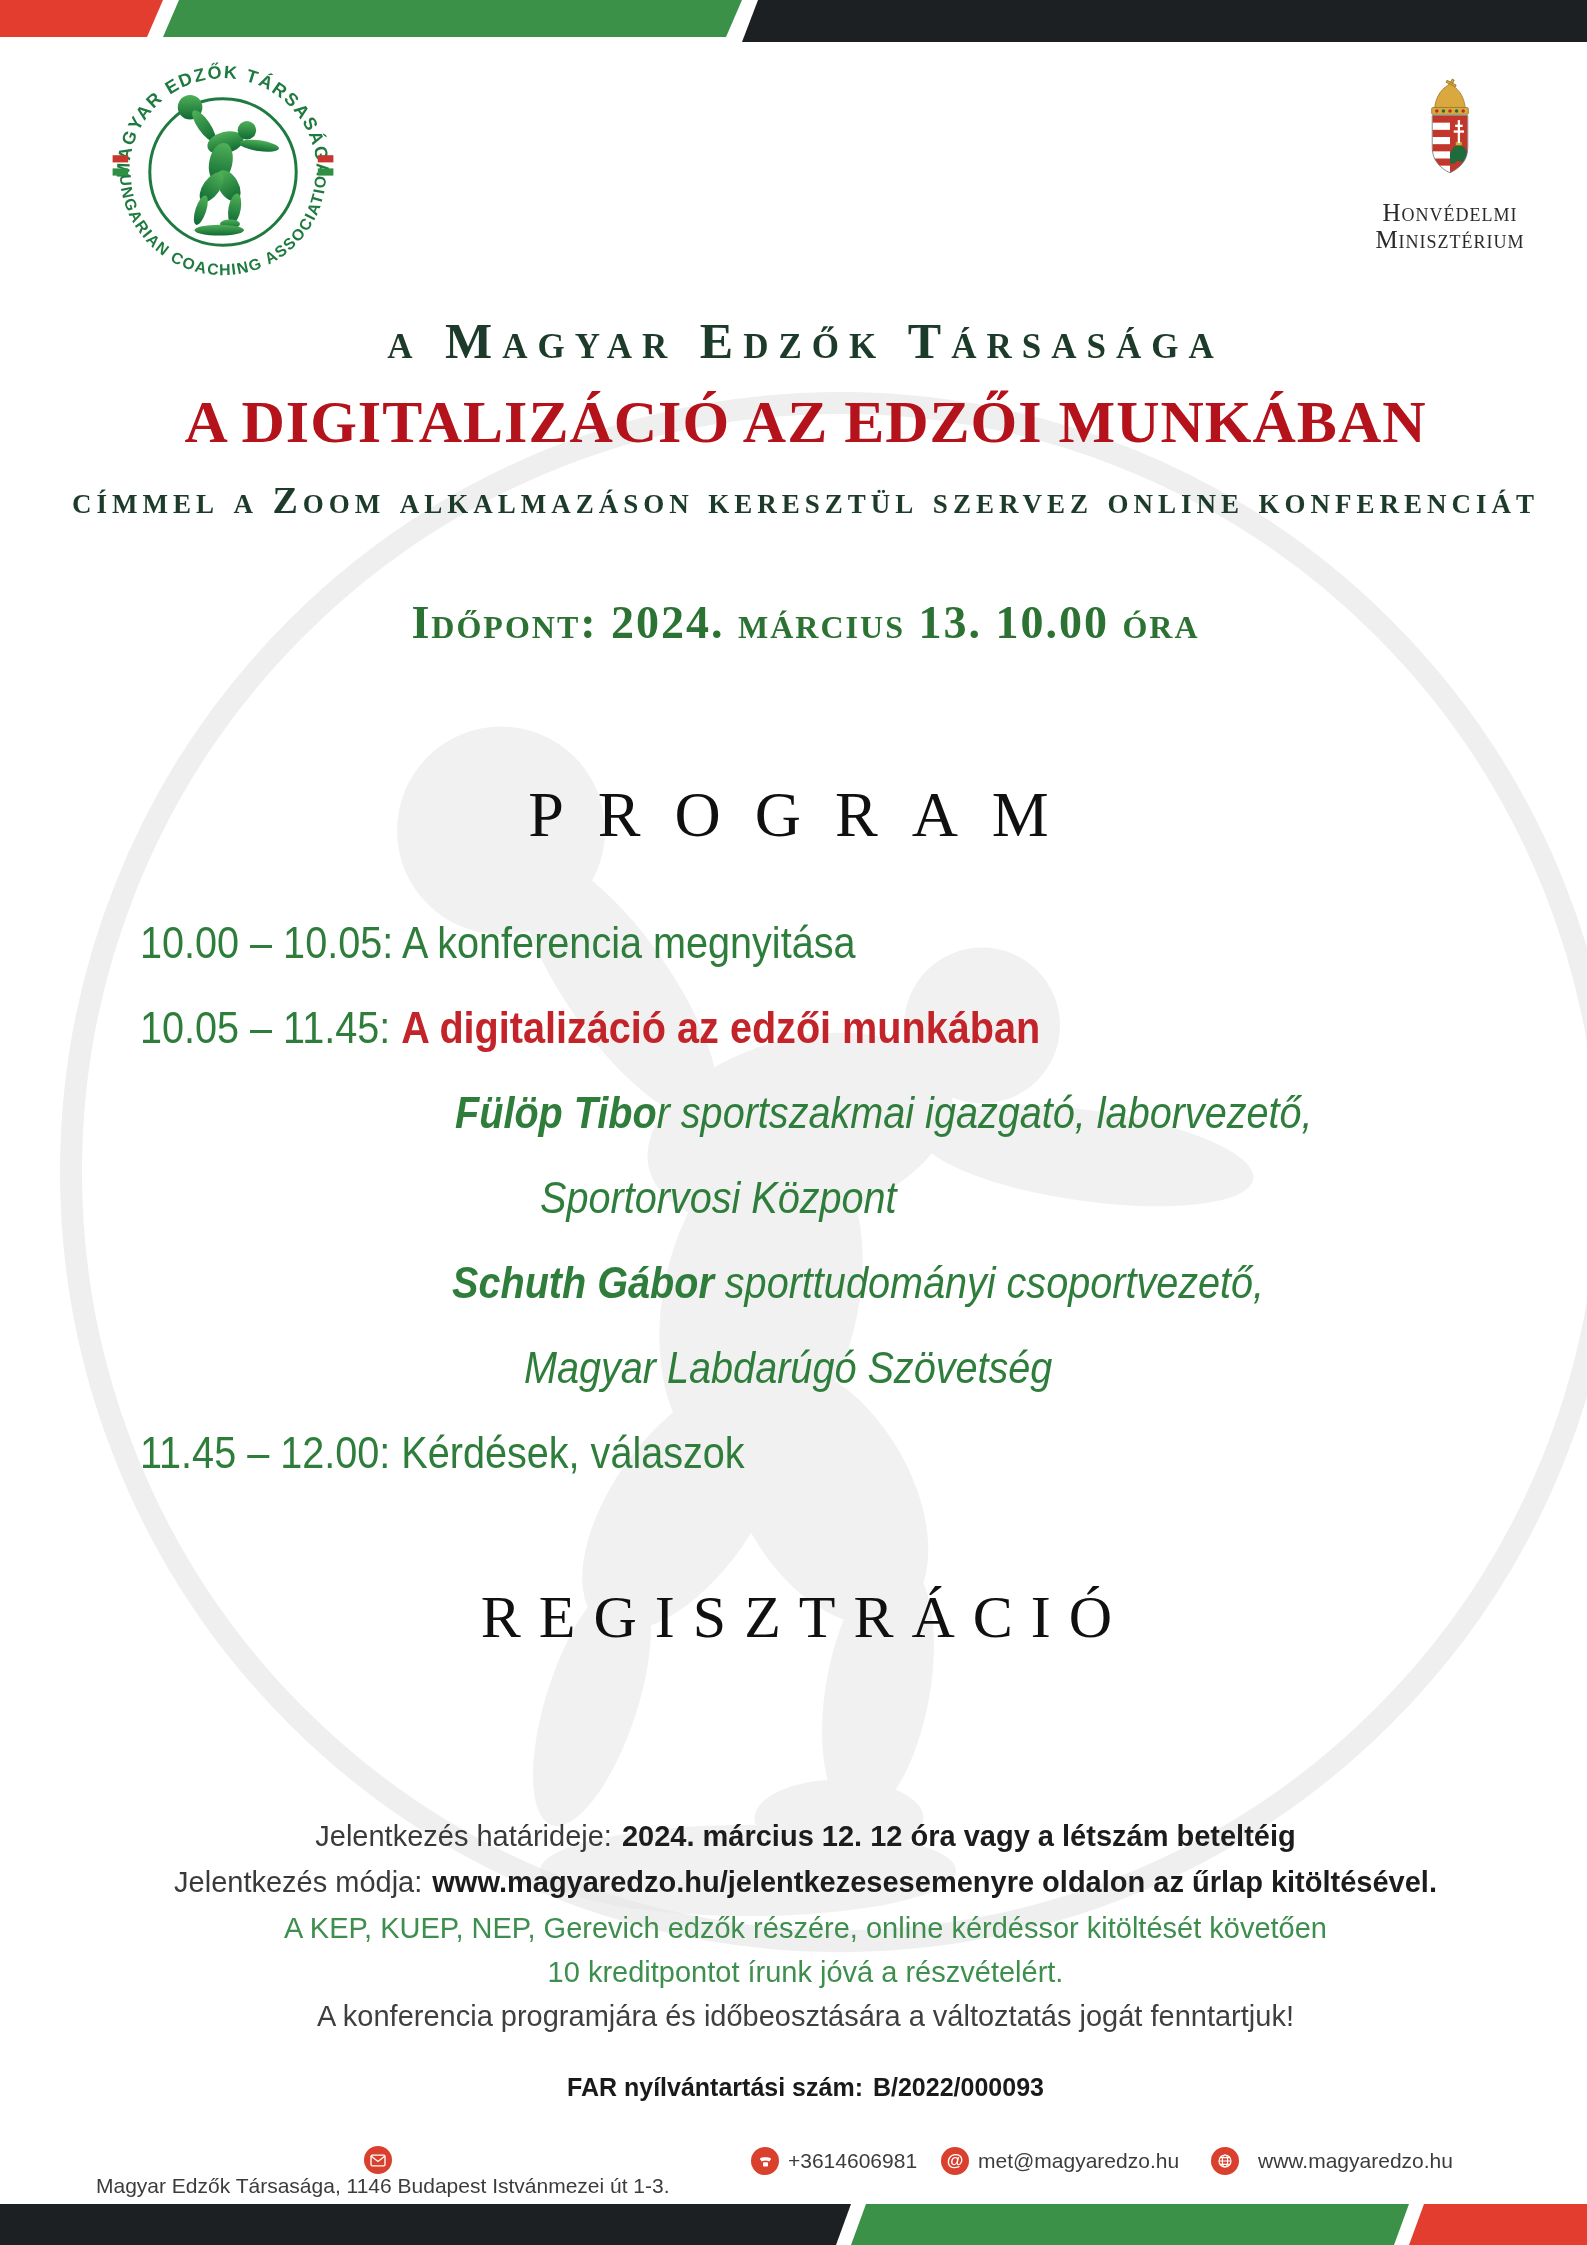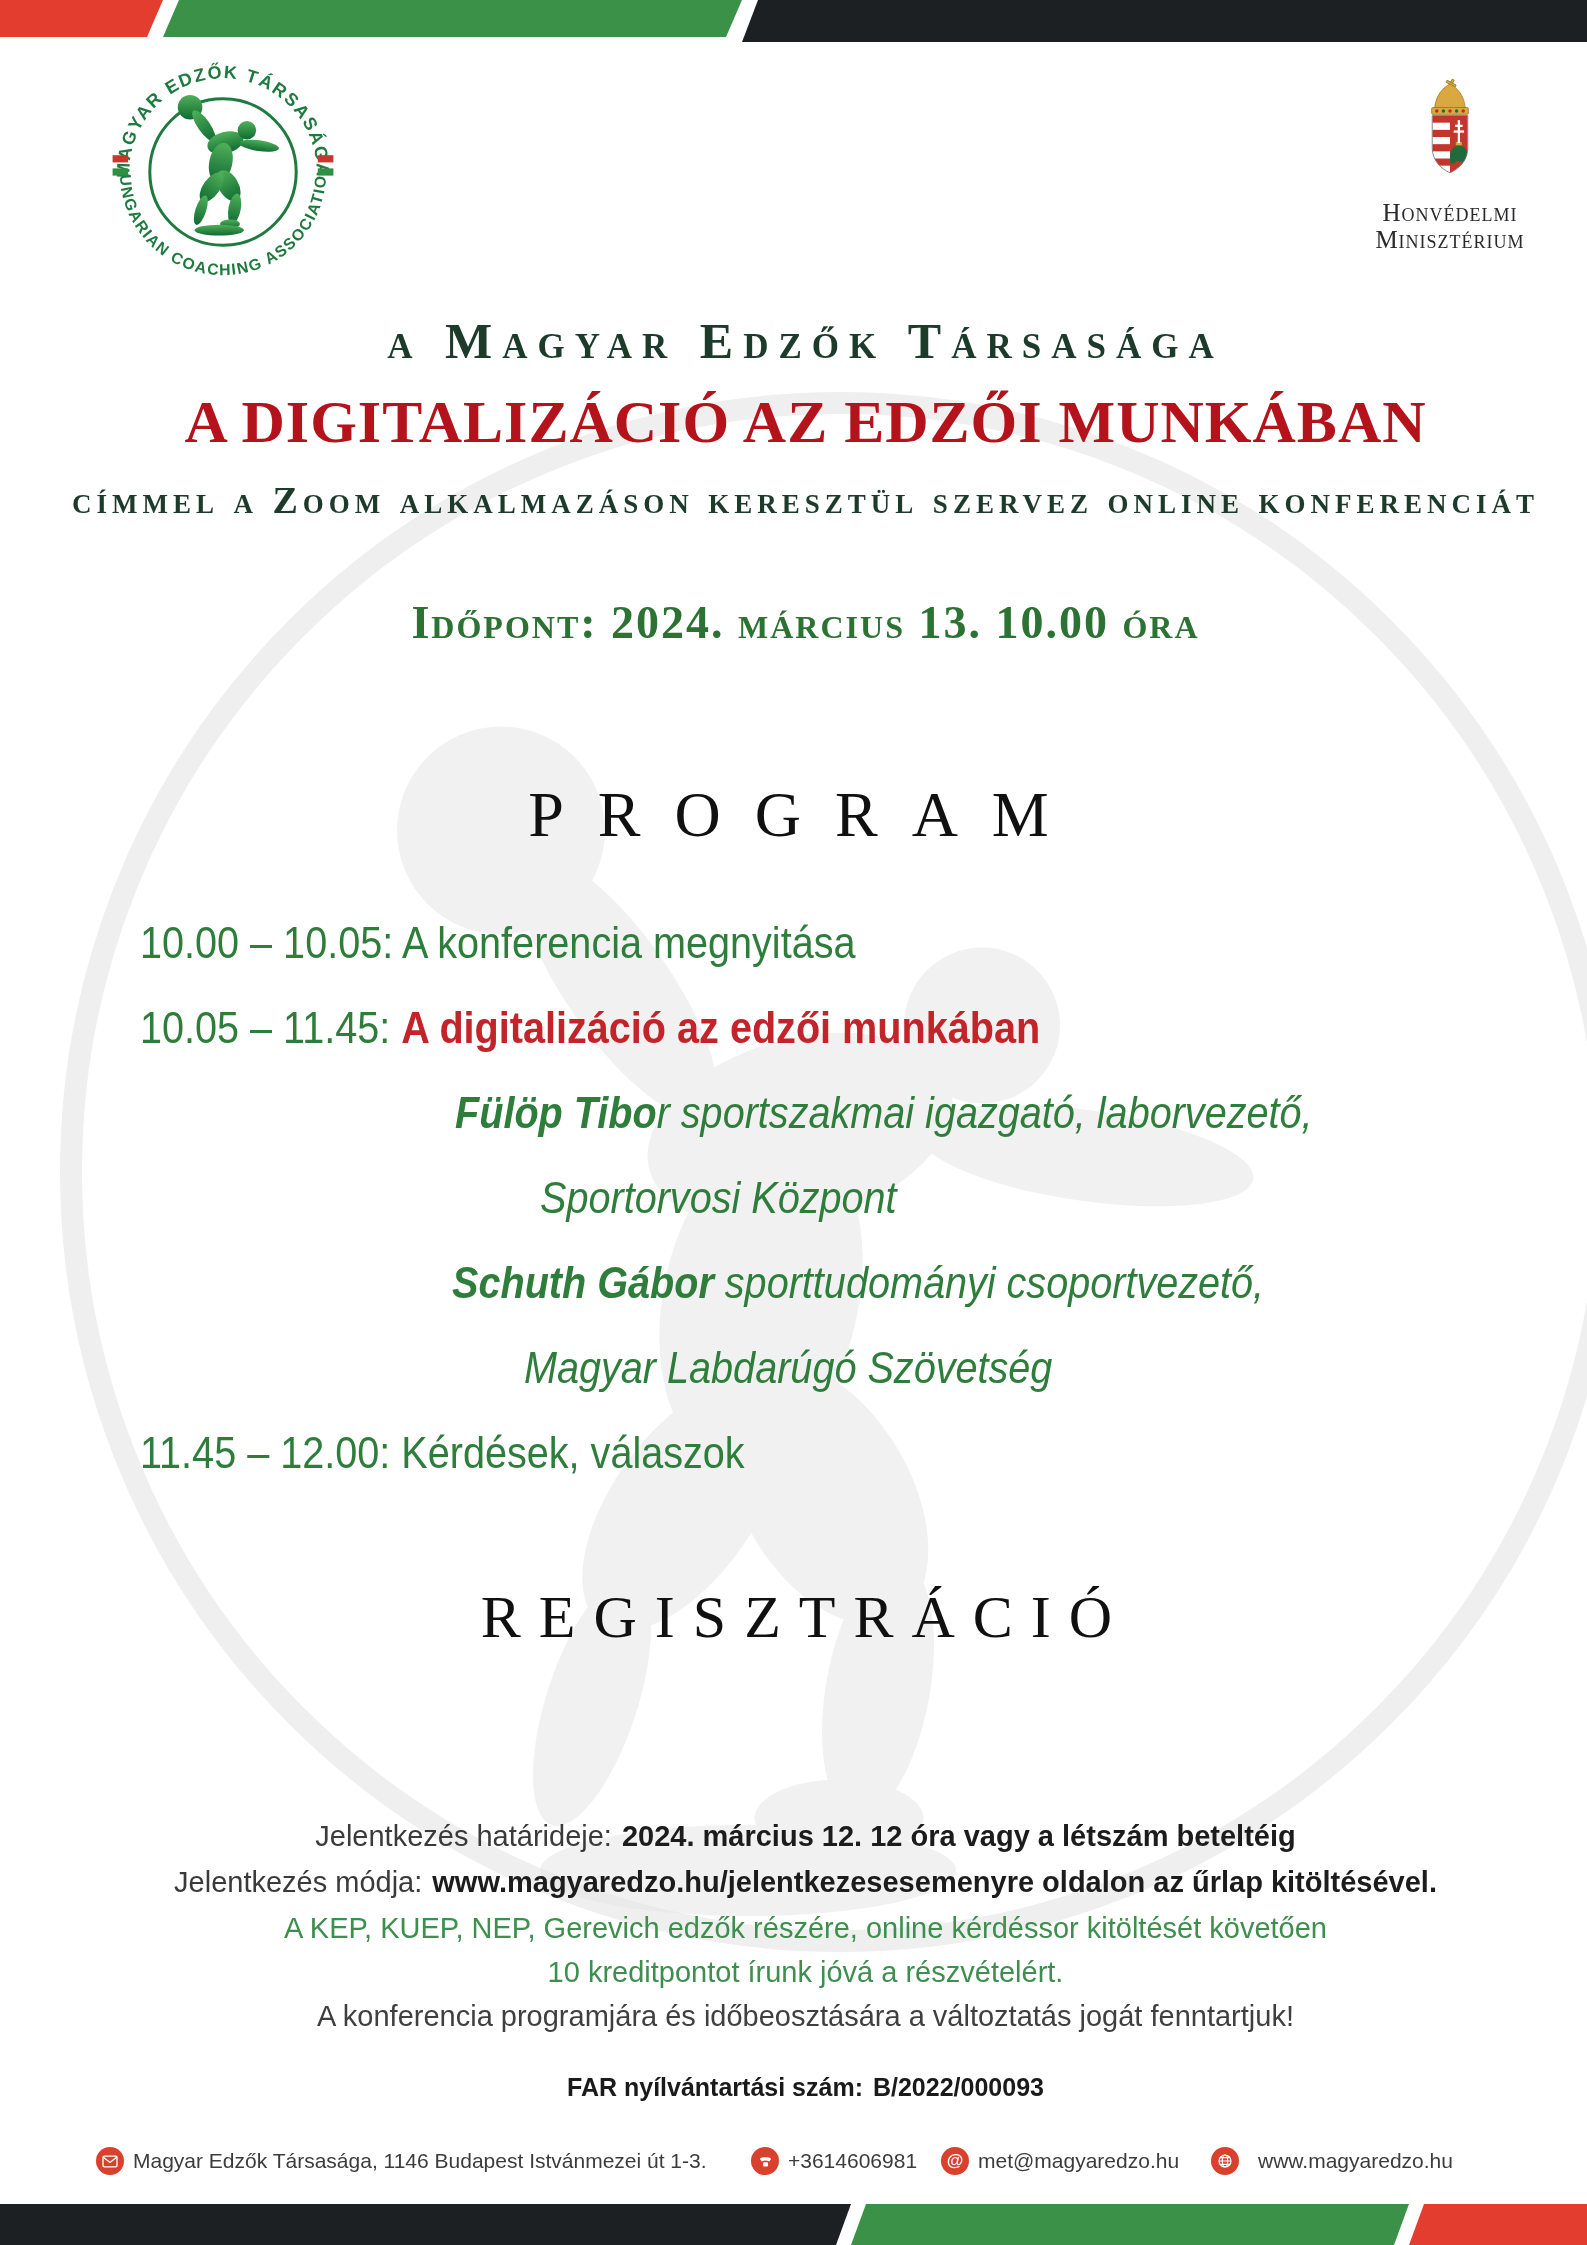--- a/index.html
+++ b/index.html
@@ -58,21 +58,21 @@
   .l-credit1{top:1912px;color:#3e8e4e;}
   .l-credit2{top:1956px;color:#3e8e4e;}
   .l-note{top:2000px;color:#3f3f3f;}
   .far-line{top:2073px;font-size:25px;font-weight:700;color:#1a1a1a;}
   .gap{margin-right:10px;}
   
   .footer-item{position:absolute;top:2146px;height:30px;display:flex;align-items:center;z-index:1;
                font-size:21px;color:#3c3c3c;white-space:nowrap;}
   .f-icon{width:28px;height:28px;border-radius:50%;background:#d9402e;display:inline-flex;
           align-items:center;justify-content:center;margin-right:9px;flex:0 0 28px;}
-  .f-addr{left:96px;} .f-phone{left:751px;} .f-mail{left:941px;} .f-web{left:1211px;gap:10px;}
+  .f-addr{left:96px;flex-direction:column;} .f-phone{left:751px;} .f-mail{left:941px;} .f-web{left:1211px;gap:10px;}
   .at-glyph{color:#ffffff;font-size:17px;font-weight:700;font-family:"Liberation Sans",sans-serif;}
 </style>
 </head>
 <body>
 
 <svg width="0" height="0" style="position:absolute" aria-hidden="true">
   <defs>
     <linearGradient id="gg" x1="0" y1="0" x2="0" y2="1">
       <stop offset="0" stop-color="#4fb058"></stop>
       <stop offset="1" stop-color="#0f6a33"></stop>

